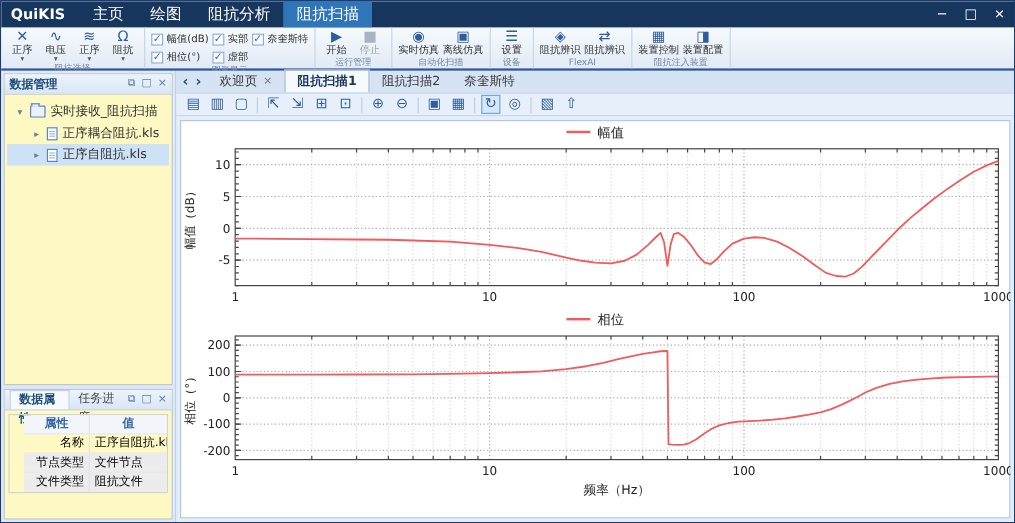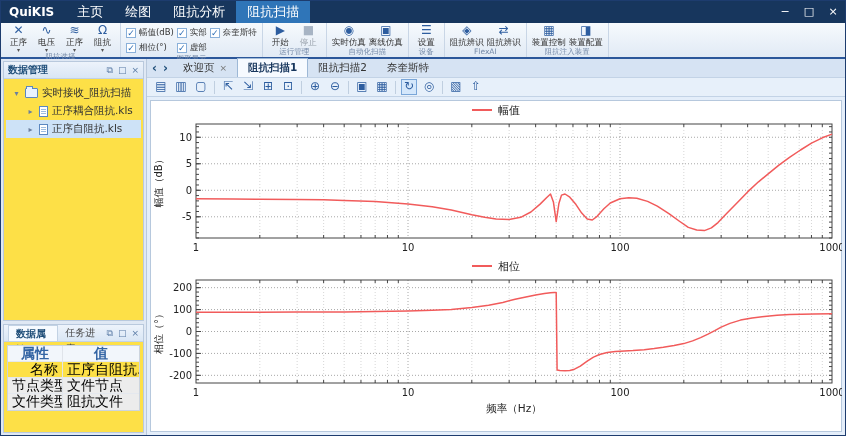--- a/index.html
+++ b/index.html
@@ -24,40 +24,40 @@
   .rbtn .caret { font-size:6px; color:#555; line-height:5px; }
   .rbtn.disabled { color:#9aa3ad; }
   .rbtn.disabled .glyph { color:#a7b4c4; }
   .rcheck-col { display:flex; flex-direction:column; gap:3px; padding-top:3px; }
   .rcheck { display:flex; align-items:center; gap:3px; font-size:8.5px; color:#333; white-space:nowrap; }
   .cbox { width:10px; height:10px; background:#fff; border:1px solid #8ab0d9; color:#2d6db5; font-size:9px; line-height:9px; text-align:center; flex:none; }
 
   
   .main { flex:1; display:flex; min-height:0; }
   .left-col { width:145px; display:flex; flex-direction:column; background:#dfe8f4; padding:2px; gap:3px; flex:none; }
-  .panel { background:#fde047; border:1px solid #b9c9dd; display:flex; flex-direction:column; min-height:0; }
+  .panel { background:#fef9c3; border:1px solid #b9c9dd; display:flex; flex-direction:column; min-height:0; }
   .panel.top { height:260px; flex:none; }
   .panel.bottom { flex:1; }
   .panel-titlebar { height:17px; background:linear-gradient(#edf3fb,#d9e6f5); display:flex; align-items:center; padding:0 4px; font-size:10px; color:#1f4e79; flex:none; border-bottom:1px solid #c2d2e4; }
   .panel-title { font-weight:bold; }
   .panel-icons { margin-left:auto; display:flex; gap:5px; color:#5b7ca6; font-size:9px; }
   .ptab { padding:0 7px; line-height:16px; color:#444; }
   .ptab.active { background:#f6faff; font-weight:bold; color:#1f4e79; border:1px solid #c2d2e4; border-bottom:none; }
 
   .tree { flex:1; padding:5px 2px; font-size:10.5px; color:#333; overflow:hidden; }
   .tree-row { display:flex; align-items:center; height:18px; gap:4px; padding-right:2px; }
   .tree-row.selected { background:#cde2f7; }
   .expander { color:#6b7f9e; font-size:8px; width:9px; text-align:center; flex:none; }
   .icon-folder { width:13px; height:10px; border:1px solid #5b87c0; background:#eaf3fd; border-radius:1px; position:relative; flex:none; }
   .icon-folder::before { content:""; position:absolute; top:-3px; left:0; width:5px; height:2px; border:1px solid #5b87c0; border-bottom:none; background:#eaf3fd; }
   .icon-file { width:9px; height:11px; border:1px solid #5b87c0; background:#fff; flex:none; position:relative; }
   .icon-file::before { content:""; position:absolute; left:1px; top:2px; width:5px; height:1px; background:#9dbce0; box-shadow:0 2px 0 #9dbce0, 0 4px 0 #9dbce0; }
   .tree-label { white-space:nowrap; overflow:hidden; }
 
-  .ptable { margin:3px; border:1px solid #ccd4de; font-size:14px; }
+  .ptable { margin:3px; border:1px solid #ccd4de; font-size:10px;padding-left:12px; }
   .prow { display:flex; height:16px; line-height:15px; border-bottom:1px solid #e4e8ee; }
   .prow:last-child { border-bottom:none; }
   .prow.odd { background:#ececec; }
   .prow.phead { background:#f2f6fb; color:#3465a4; font-weight:bold; }
   .prow.phead .pcell { text-align:center; }
   .pcell { padding:0 4px; overflow:hidden; white-space:nowrap; }
   .pcell.k { width:55px; border-right:1px solid #e0e4ea; flex:none;text-align:right; }
   .pcell.v { flex:1; }
 
   

